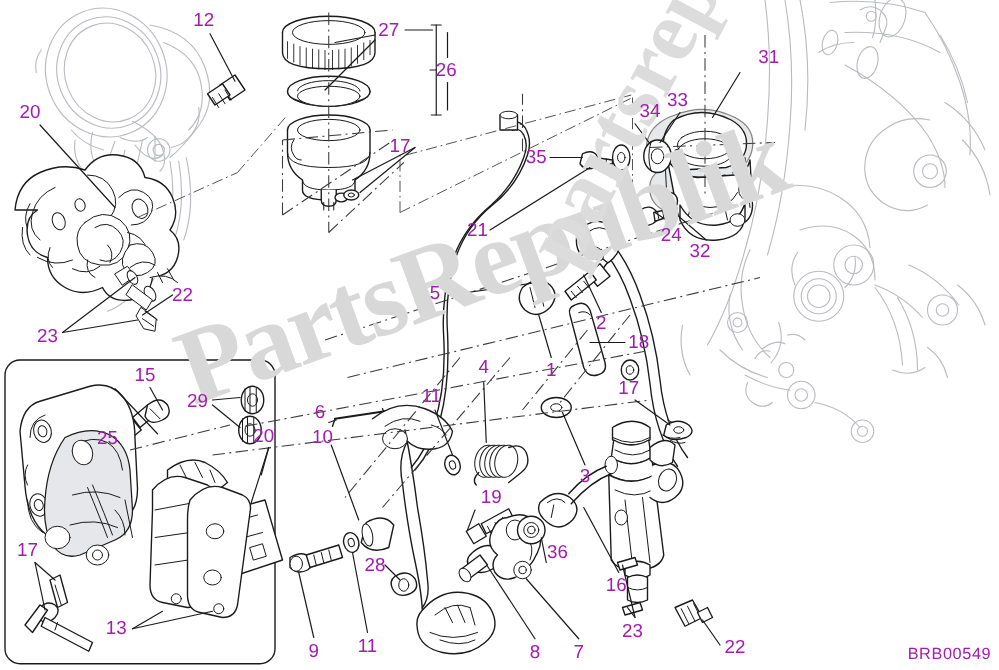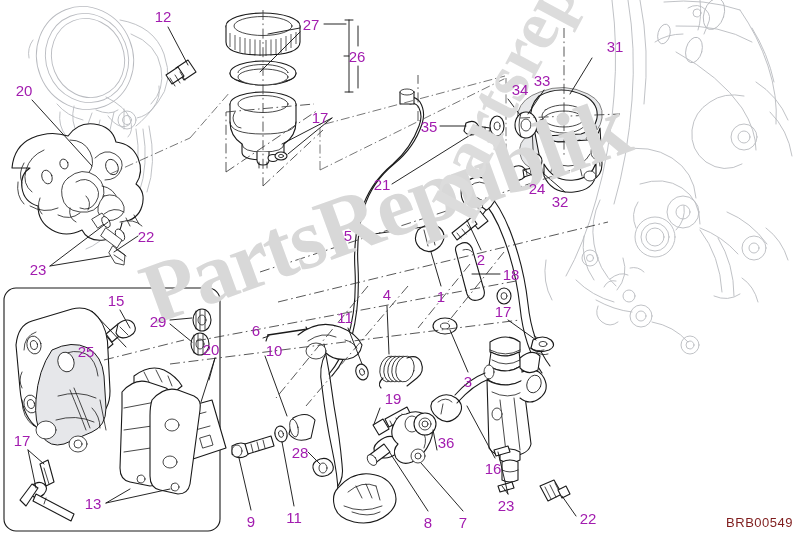--- a/index.html
+++ b/index.html
@@ -24,21 +24,21 @@
   }
   #wm-sub{
     left:404px;top:188px;font-size:70px;
     transform:rotate(-62deg);transform-origin:0 0;
     letter-spacing:0px;
     color:#dcdcdc;
   }
   #code{
     position:absolute;right:6px;bottom:6px;
     font-family:"Liberation Sans",sans-serif;
-    font-size:13px;color:#7f1d1d;letter-spacing:.5px;
+    font-size:13px;color:#a21caf;letter-spacing:.5px;
   }
   .lbl{
     position:absolute;
     font-family:"Liberation Sans",sans-serif;
     font-size:15px;color:#a21caf;
     transform:translate(-50%,-50%);
     white-space:nowrap;
   }
 </style>
 </head>
@@ -665,21 +665,21 @@
       <div class="lbl" style="left: 511px; top: 274px;">18</div>
       <div class="lbl" style="left: 441px; top: 296px;">1</div>
       <div class="lbl" style="left: 86px; top: 303px; margin-top: 48px;">25</div>
       <div class="lbl" style="left: 116px; top: 300px;">15</div>
       <div class="lbl" style="left: 158px; top: 321px;">29</div>
       <div class="lbl" style="left: 387px; top: 294px;">4</div>
       <div class="lbl" style="left: 345px; top: 317px;">11</div>
       <div class="lbl" style="left: 503px; top: 311px;">17</div>
       <div class="lbl" style="left: 211px; top: 349px;">20</div>
       <div class="lbl" style="left: 256px; top: 330px;">6</div>
-      <div class="lbl" style="left: 274px; top: 350px;">10</div>
+      <div class="lbl" style="left: 258px; top: 350px;">10</div>
       <div class="lbl" style="left: 468px; top: 381px;">3</div>
       <div class="lbl" style="left: 393px; top: 398px;">19</div>
       <div class="lbl" style="left: 446px; top: 442px;">36</div>
       <div class="lbl" style="left: 493px; top: 468px;">16</div>
       <div class="lbl" style="left: 22px; top: 440px;">17</div>
       <div class="lbl" style="left: 300px; top: 452px;">28</div>
       <div class="lbl" style="left: 93px; top: 503px;">13</div>
       <div class="lbl" style="left: 251px; top: 521px;">9</div>
       <div class="lbl" style="left: 294px; top: 517px;">11</div>
       <div class="lbl" style="left: 428px; top: 522px;">8</div>

